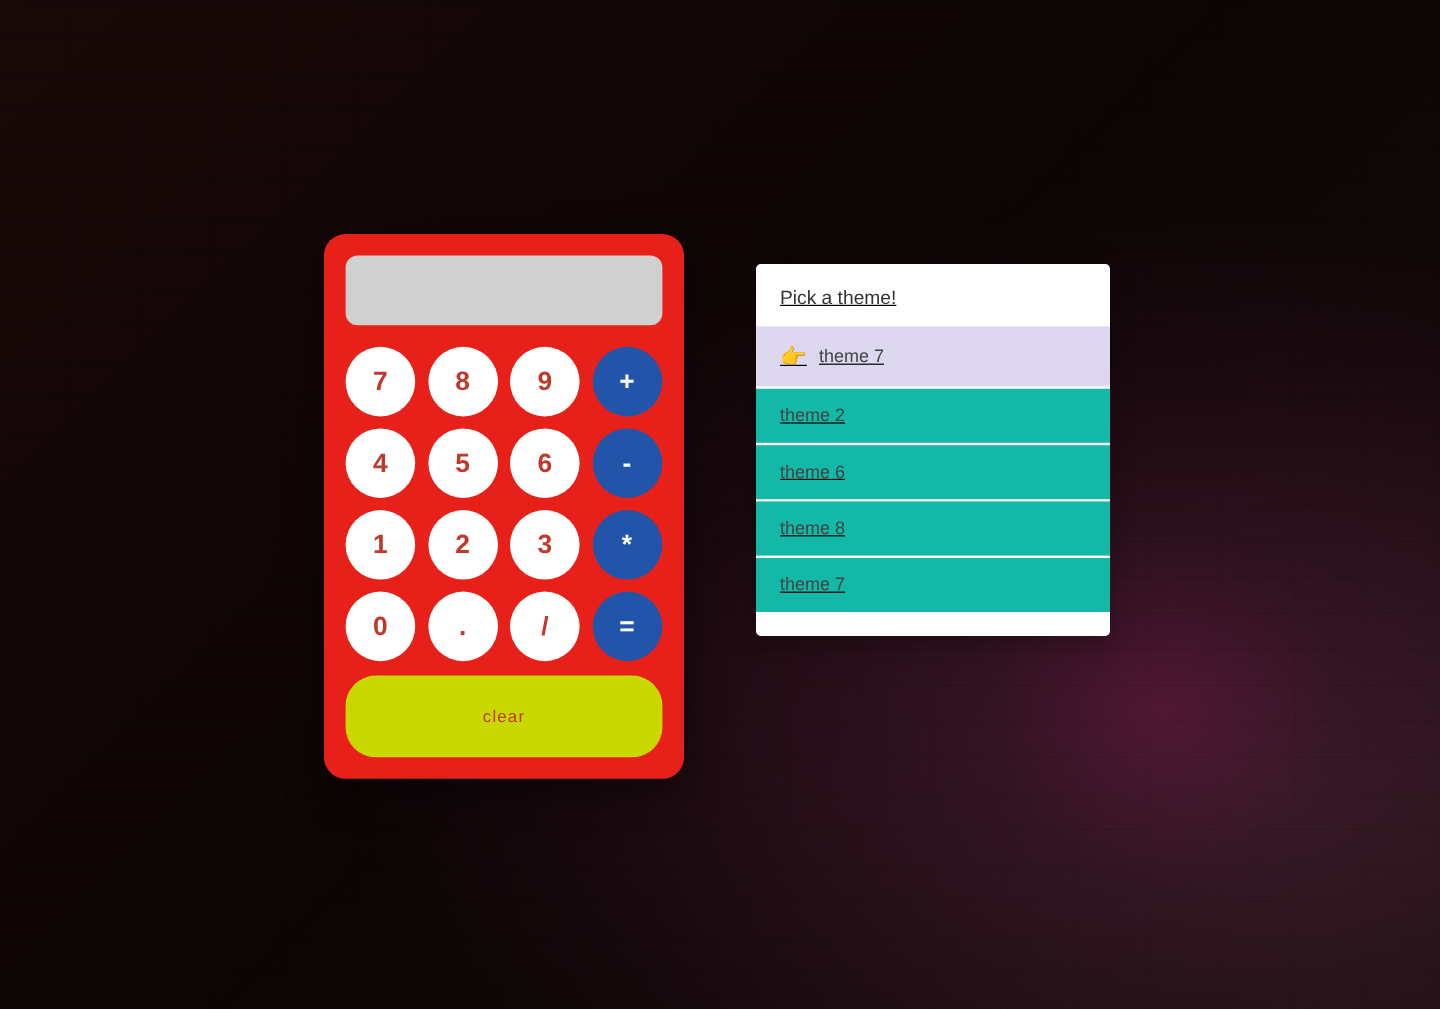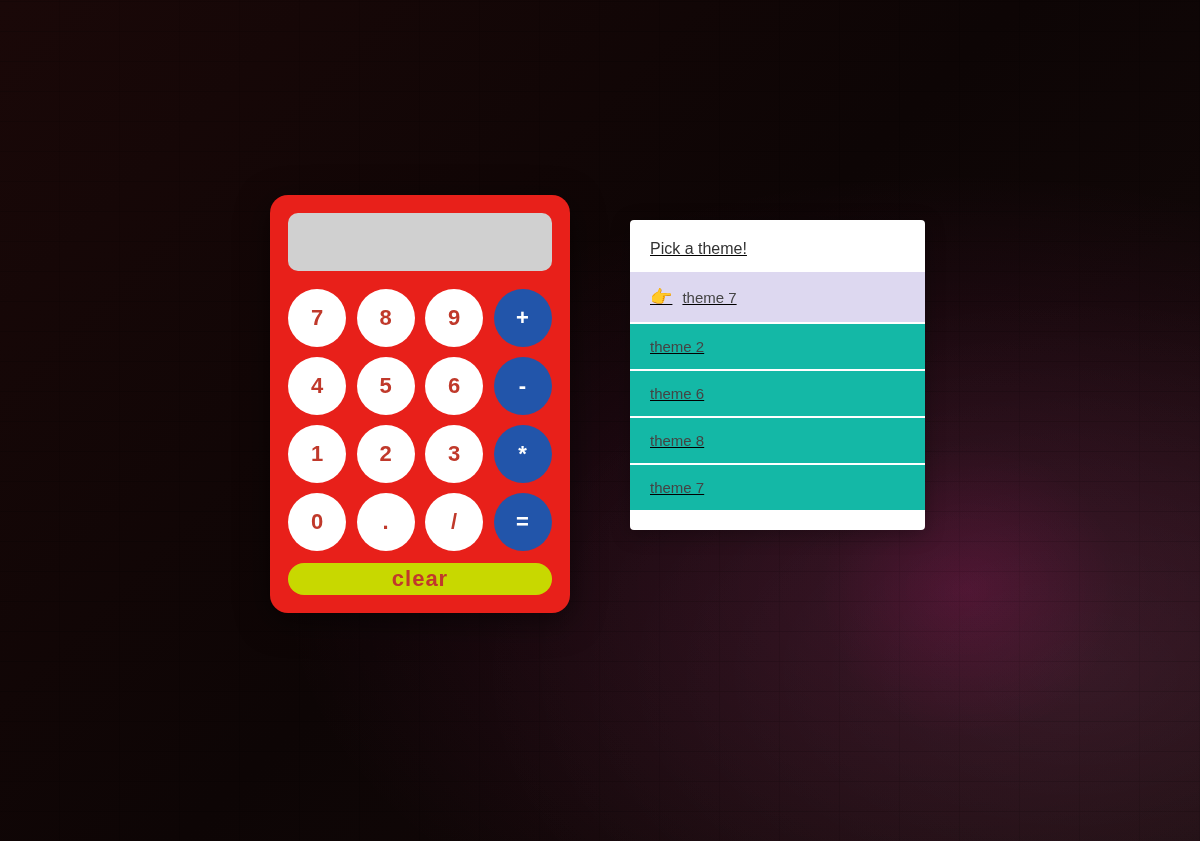--- a/index.html
+++ b/index.html
@@ -94,26 +94,26 @@
       color: #c0392b;
     }
 
     .calc-btn.operator {
       background: #2255aa;
       color: white;
     }
 
     .calc-clear {
       width: 100%;
-      height: 32px;
+      height: 68px;
       background: #c8d800;
       border: none;
       border-radius: 25px;
-      font-size: 22px;
-      font-weight: bold;
+      font-size: 14px;
+      font-weight: normal;
       color: #c0392b;
       cursor: pointer;
       letter-spacing: 1px;
     }
 
     
     .theme-panel {
       position: absolute;
       left: 630px;
       top: 220px;

